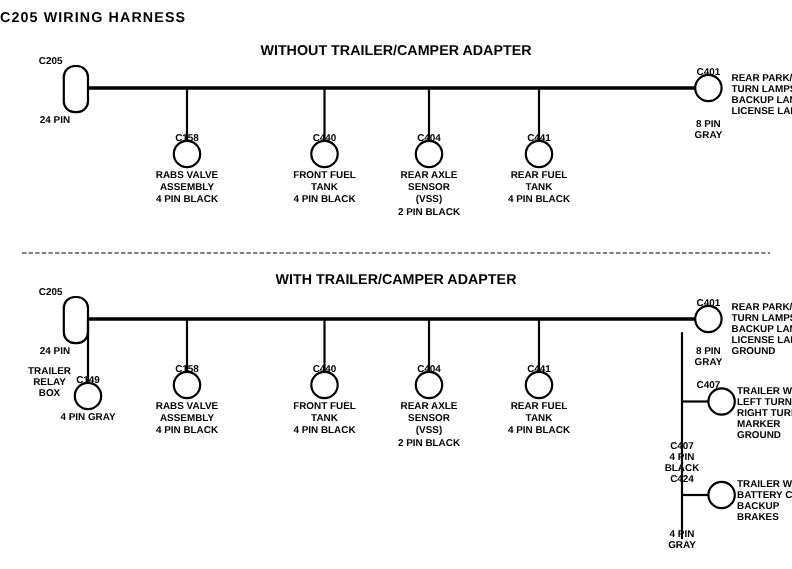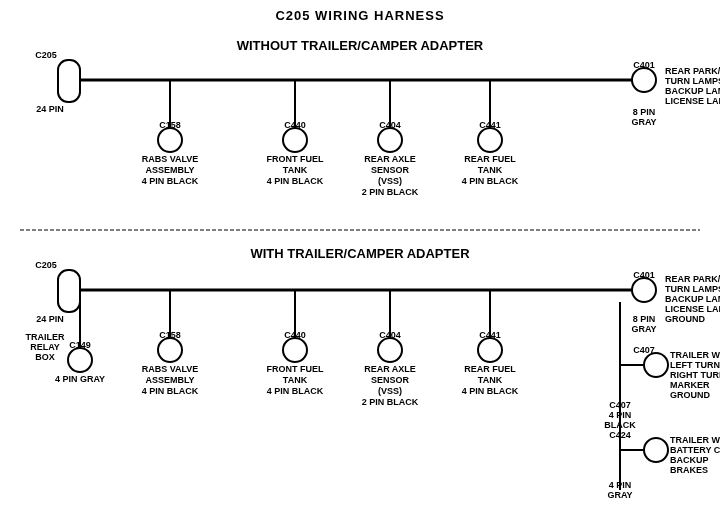--- a/index.html
+++ b/index.html
@@ -10,21 +10,21 @@
       font-family: Arial, sans-serif;
       font-size: 10px;
       overflow: hidden;
     }
     .page {
       width: 720px;
       height: 517px;
       position: relative;
     }
     .main-title {
-      text-align: center;
+      text-align: left;
       font-size: 13px;
       font-weight: bold;
       padding-top: 8px;
       letter-spacing: 1px;
     }
     svg {
       position: absolute;
       top: 0;
       left: 0;
       width: 720px;

